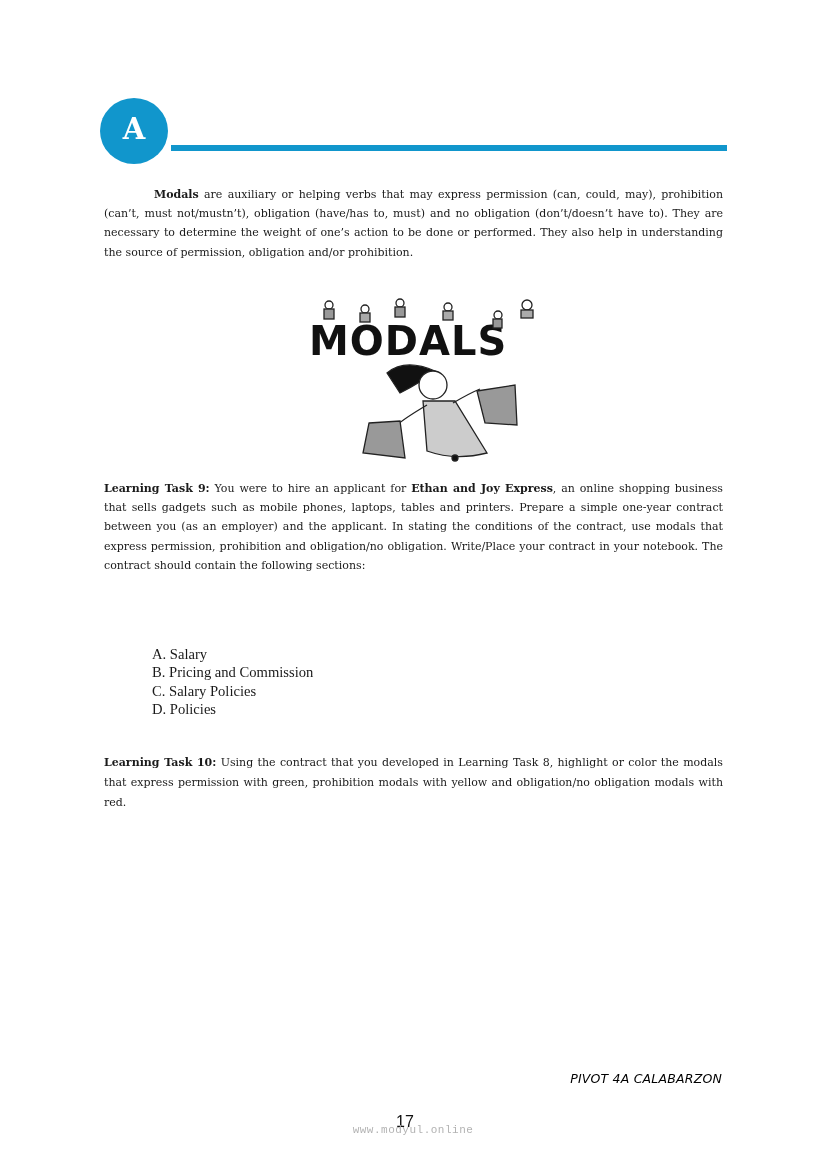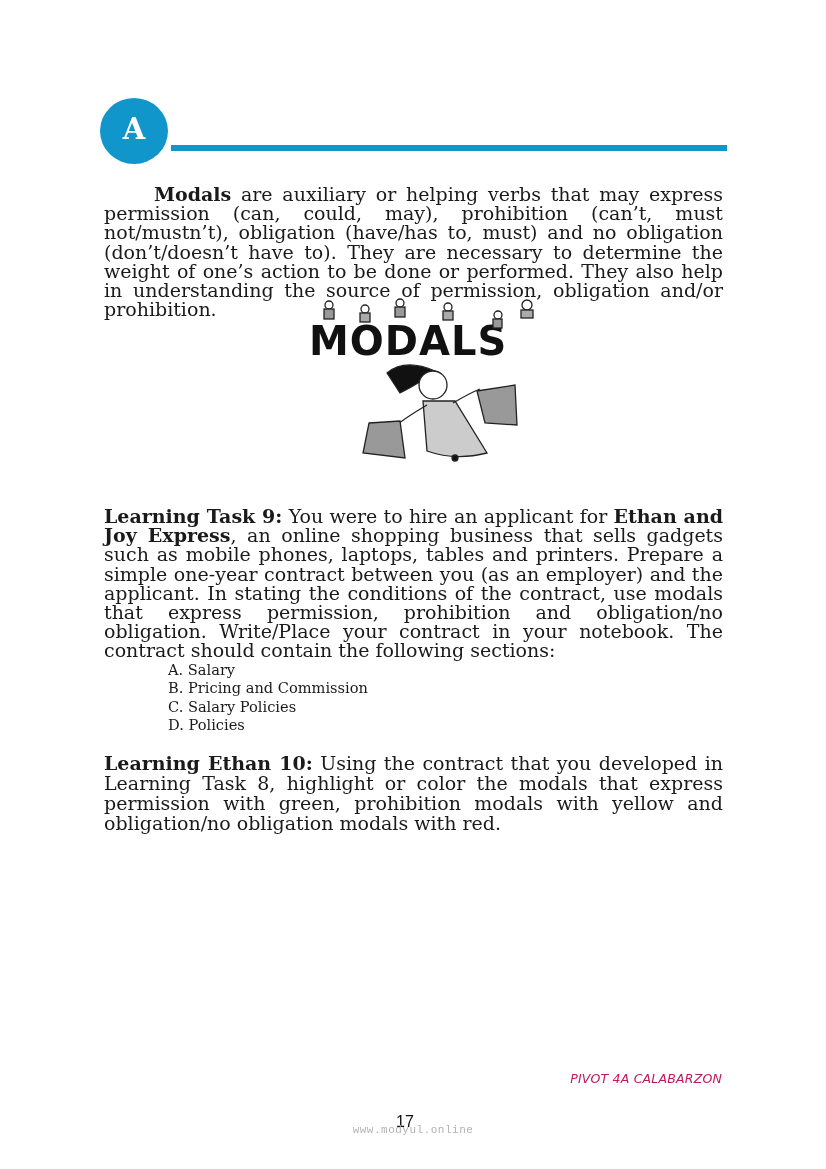--- a/index.html
+++ b/index.html
@@ -3,31 +3,31 @@
 <meta charset="utf-8">
 <style>
   html, body { margin:0; padding:0; background:#ffffff; }
   body { width:826px; height:1169px; position:relative; overflow:hidden;
          font-family:"DejaVu Serif", serif; color:#1a1a1a; }
   .badge { position:absolute; left:100px; top:98px; width:68px; height:66px;
            border-radius:50%; background:#1196cc; }
   .badge span { position:absolute; left:0; right:0; top:14px; text-align:center;
            color:#fff; font-family:"DejaVu Serif", serif; font-weight:bold; font-size:29px; }
   .rule { position:absolute; left:171px; top:145px; width:556px; height:6px; background:#1196cc; }
-  .para { position:absolute; left:104px; width:619px; font-size:19px; line-height:19.2px;
+  .para { position:absolute; left:104px; width:619px; font-size:11px; line-height:19.2px;
           text-align:justify; }
   .para b { font-weight:bold; }
   #intro { top:185px; text-indent:50px; }
-  #task9 { top:507px; }
+  #task9 { top:479px; }
   #task10 { top:753px; line-height:20px; }
-  .list { position:absolute; left:152px; top:645px; font-size:14.6px; line-height:18.4px; margin:16px; padding:0; list-style:none; }
+  .list { position:absolute; left:152px; top:645px; font-size:14.6px; line-height:18.4px; margin:0; padding:0; list-style:none;font-family:Liberation Serif, serif; }
   .list li { margin:0; }
   .illus { position:absolute; left:305px; top:293px; width:240px; height:172px; }
   .footer-right { position:absolute; left:560px; top:1071px; width:162px; text-align:right;
-                  font-family:"DejaVu Sans", sans-serif; font-style:italic; font-size:12.5px; letter-spacing:0.2px; color:#be185d; }
+                  font-family:"DejaVu Sans", sans-serif; font-style:italic; font-size:12.5px; letter-spacing:0.2px; color:#000000; }
   .page-num { position:absolute; left:396px; top:1113px; width:30px; text-align:left;
               font-family:"Liberation Sans", sans-serif; font-size:16px; color:#111; }
   .watermark { position:absolute; left:0; width:826px; top:1124px; text-align:center;
                font-family:Liberation Mono, monospace; font-size:11px; color:#b3b3b3; letter-spacing:0.5px; }
 </style>
 </head>
 <body>
 
 <div class="badge">
   <span>A</span>
@@ -68,17 +68,17 @@
 
 <div id="task9" class="para"><b>Learning Task 9:</b><span> You were to hire an applicant for </span><b>Ethan and Joy Express</b><span>, an online shopping business that sells gadgets such as mobile phones, laptops, tables and printers. Prepare a simple one-year contract between you (as an employer) and the applicant. In stating the conditions of the contract, use modals that express permission, prohibition and obligation/no obligation.  Write/Place your contract in your notebook. The contract should contain the following sections:</span></div>
 
 <ul class="list">
   <li>A.  Salary</li>
   <li>B. Pricing and Commission</li>
   <li>C. Salary Policies</li>
   <li>D. Policies</li>
 </ul>
 
-<div id="task10" class="para"><b>Learning Ethan 10:</b><span> Using the contract that you developed in Learning Task 8, highlight or color the modals that express permission with green, prohibition modals with yellow and obligation/no obligation modals  with red.</span></div>
+<div id="task10" class="para"><b>Learning Task 10:</b><span> Using the contract that you developed in Learning Task 8, highlight or color the modals that express permission with green, prohibition modals with yellow and obligation/no obligation modals  with red.</span></div>
 
 <div class="footer-right">PIVOT 4A CALABARZON</div>
 <div class="page-num">17</div>
 <div class="watermark">www.modyul.online</div>
 
 </body></html>

